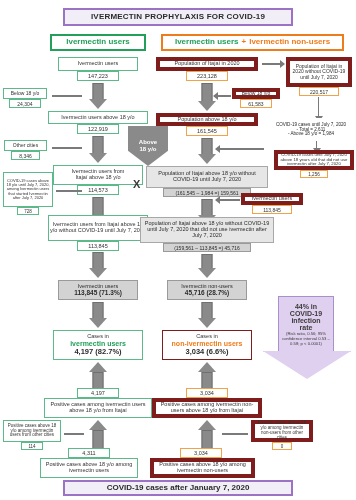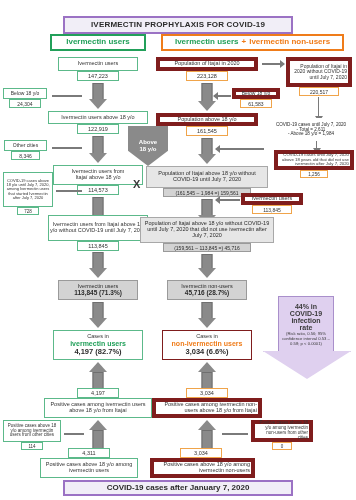--- a/index.html
+++ b/index.html
@@ -21,21 +21,21 @@
     justify-content:center;
     text-align:center;
     line-height:1.08;
     background:#ffffff;
   }
   .lbl{display:block;}
 
   
   .green      {border:1px solid #5cb98a;color:#333333;}
   .green-hdr  {border:2px solid #22a05a;color:#22a05a;font-weight:bold;background:#ffffff;}
-  .orange     {border:4px solid #7f1d1d;color:#333333;text-align:right;}
+  .orange     {border:4px solid #7f1d1d;color:#333333;}
   .orange-hdr {border:2px solid #ef7c1a;background:#ffffff;}
   .purple-hdr {border:2px solid #9b72c4;background:#f1eef7;color:#2b2b2b;font-weight:bold;}
   .grey       {border:1px solid #9a9a9a;background:#d3d3d3;color:#2b2b2b;}
   .grey-lite  {border:1px solid #a8a8a8;background:#e6e6e6;color:#2b2b2b;}
   
   .chip{
     position:absolute;
     box-sizing:border-box;
     display:flex;align-items:center;justify-content:center;
     text-align:center;
@@ -100,21 +100,21 @@
     clip-path:polygon(0% 0%,100% 0%,50% 100%);
   }
   .x-mark{position:absolute;font-weight:bold;color:#3a3a3a;}
   .multi{white-space:pre-line;}
 </style>
 </head>
 <body>
 
 <div id="stage">
 
-  <div class="box purple-hdr" style="left:63px;top:16px;width:230px;height:18px;font-size:8px;letter-spacing:.2px;">
+  <div class="box purple-hdr" style="left:63px;top:8px;width:230px;height:18px;font-size:8px;letter-spacing:.2px;">
     <span class="lbl">IVERMECTIN PROPHYLAXIS FOR COVID-19</span>
   </div>
 
   <div class="box green-hdr" style="left:50px;top:34px;width:96px;height:17px;font-size:8px;">
     <span class="lbl">Ivermectin users</span>
   </div>
 
   <div class="box orange-hdr" style="left:161px;top:34px;width:183px;height:17px;font-size:8px;flex-direction:row;gap:3px;">
     <span class="lbl" style="color:#22a05a;font-weight:bold;">Ivermectin users</span>
     <span class="lbl" style="color:#ef7c1a;font-weight:bold;">+</span>

